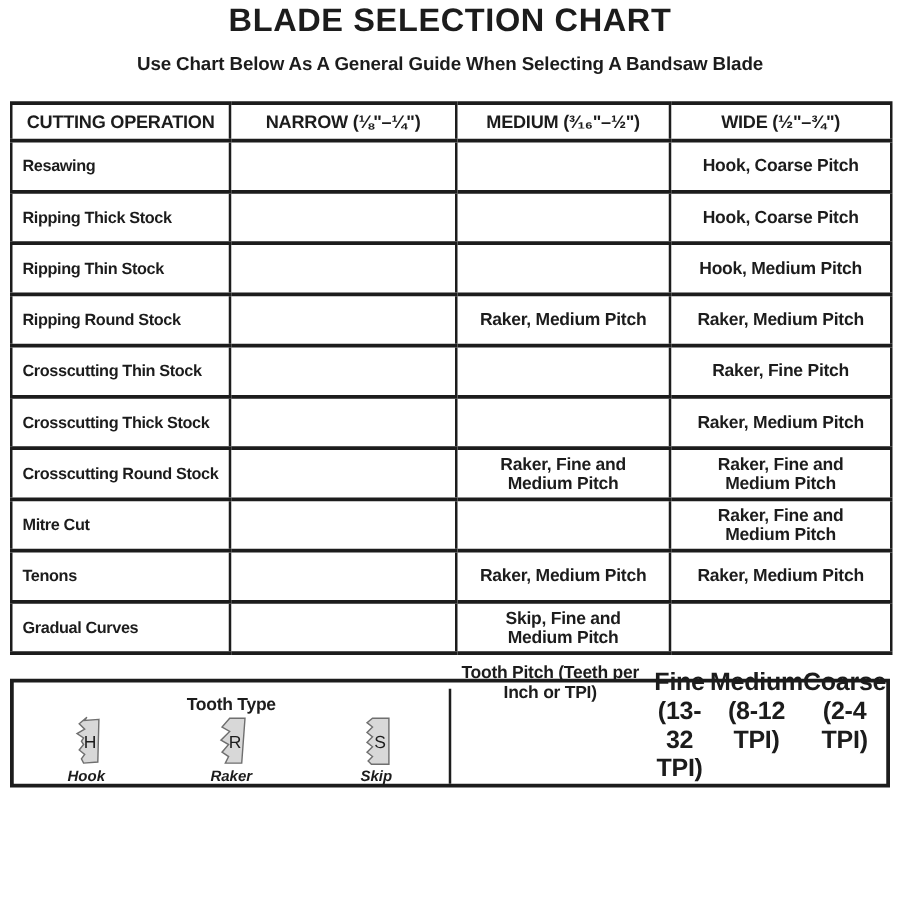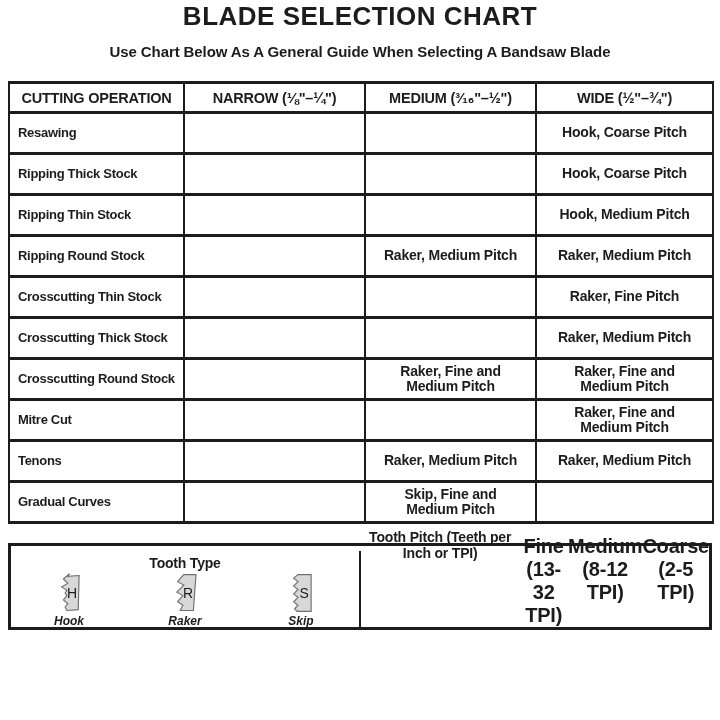--- a/index.html
+++ b/index.html
@@ -238,19 +238,19 @@
           <div class="pitch-item">
             <div>Fine</div>
             <div>(13-32 TPI)</div>
           </div>
           <div class="pitch-item">
             <div>Medium</div>
             <div>(8-12 TPI)</div>
           </div>
           <div class="pitch-item">
             <div>Coarse</div>
-            <div>(2-5 TPI)</div>
+            <div>(2-4 TPI)</div>
           </div>
         </div>
     </div>
   </div>
 
 </div>
 
 </body></html>

